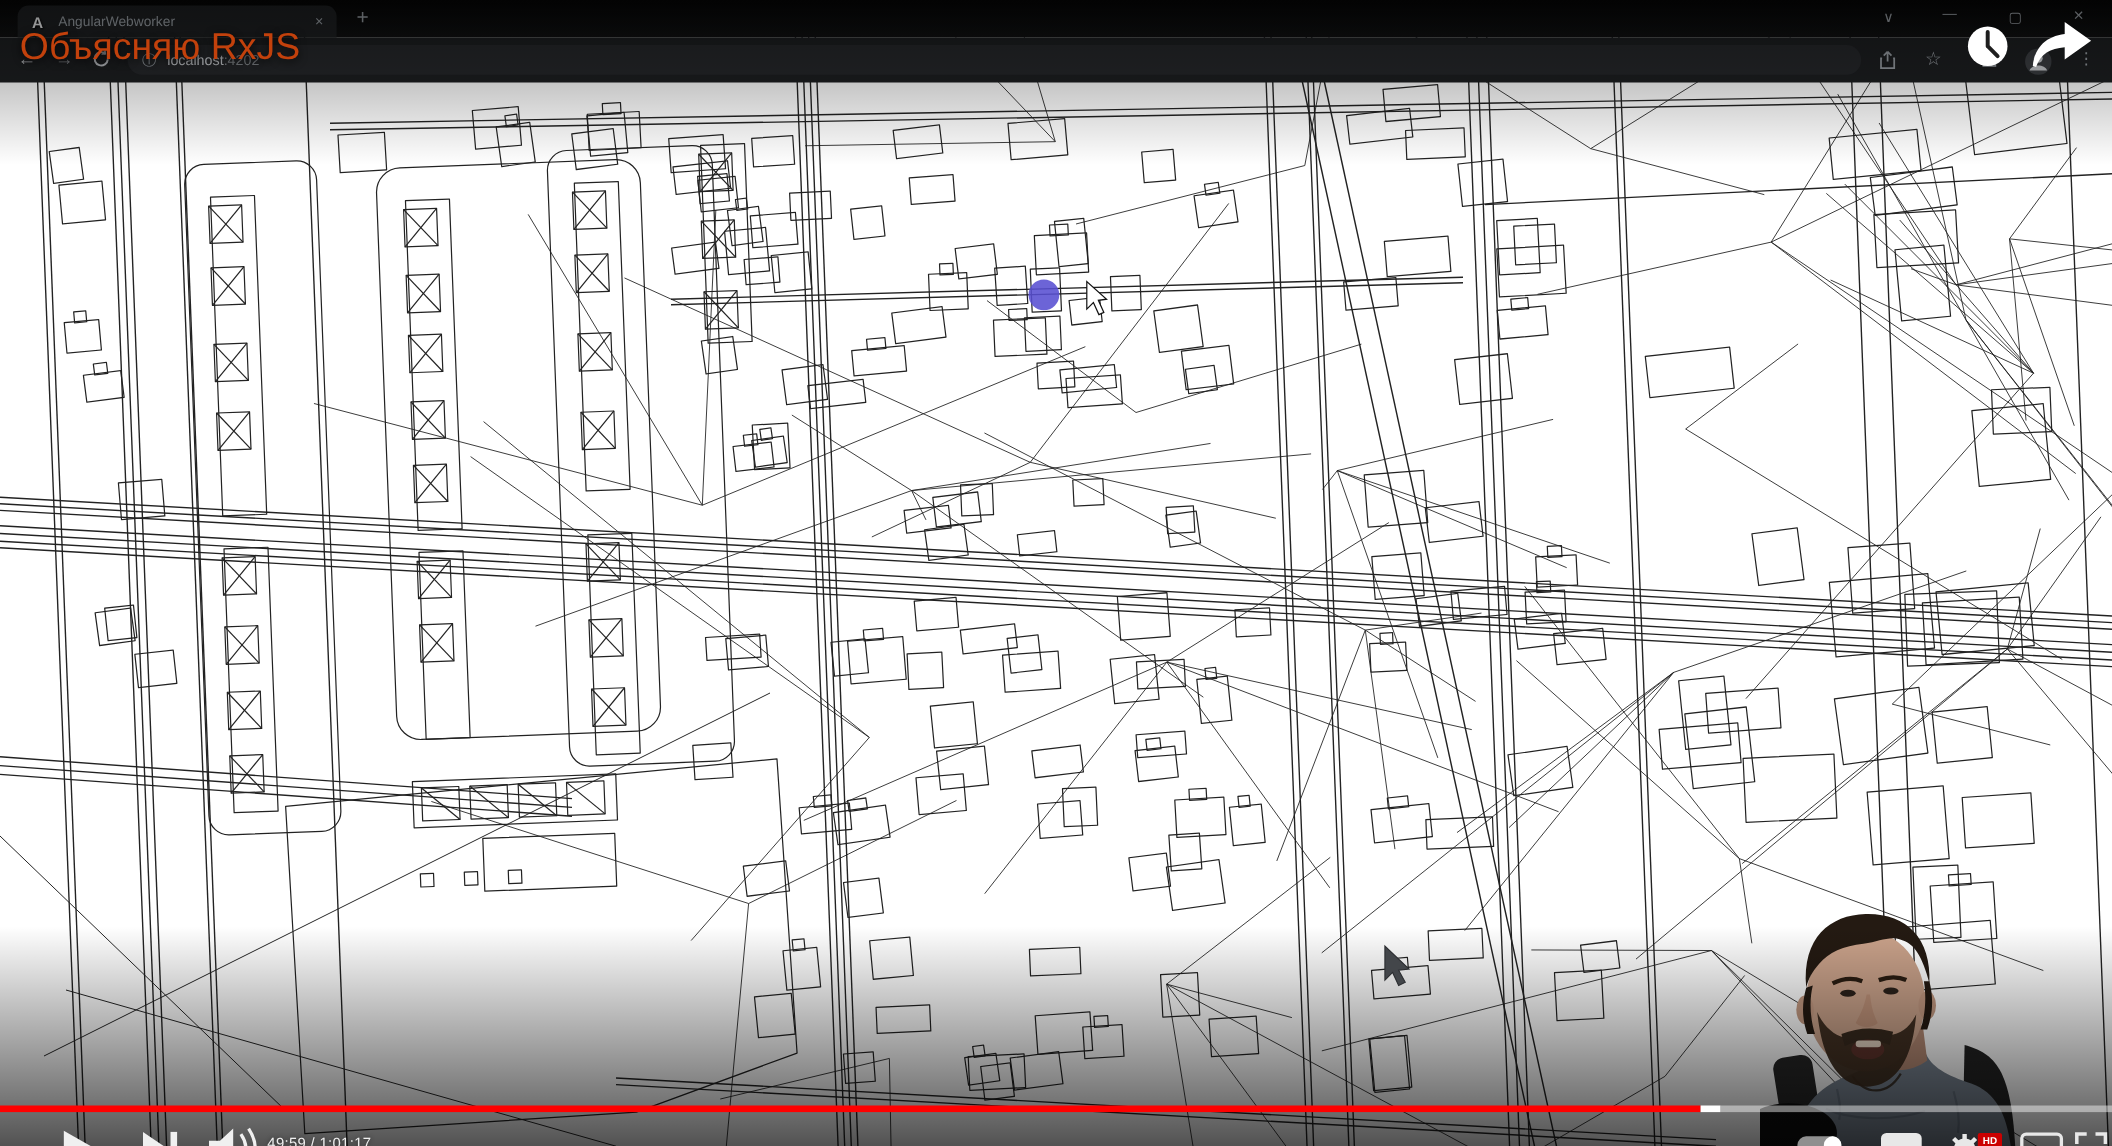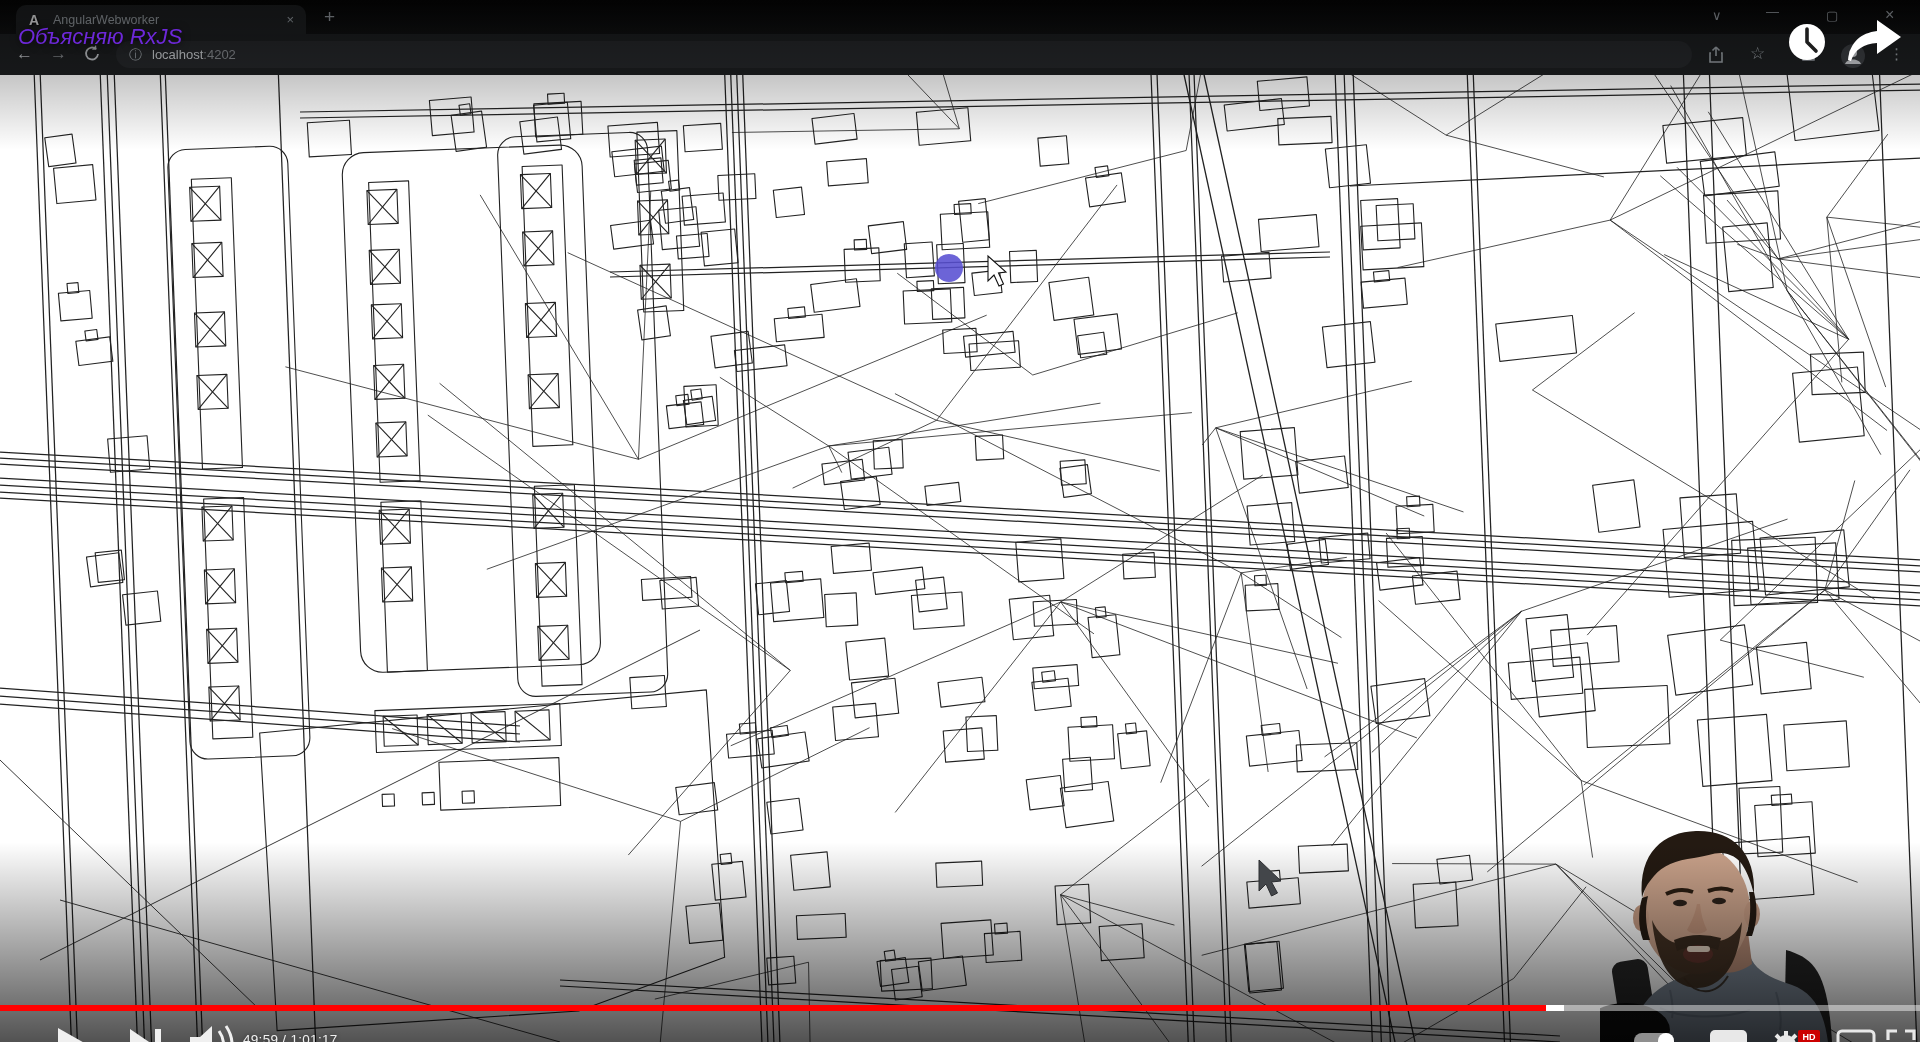--- a/index.html
+++ b/index.html
@@ -25,22 +25,22 @@
   .urlhost{color:#cfd2d6;font-size:13px;margin-left:10px;}
   .urlport{color:#8b8f94;font-size:13px;}
   .tbicon{position:absolute;top:9px;}
   
   #map{position:absolute;left:0;top:0;z-index:1;}
   #webcam{position:absolute;left:1600px;top:812px;z-index:3;}
   .grad-top{position:absolute;left:0;top:0;width:1920px;height:150px;z-index:12;
             background:linear-gradient(rgba(0,0,0,.45),rgba(0,0,0,0));pointer-events:none;}
   .grad-bottom{position:absolute;left:0;top:842px;width:1920px;height:200px;z-index:4;
             background:linear-gradient(rgba(0,0,0,0),rgba(0,0,0,.68));pointer-events:none;}
-  .yt-title{position:absolute;left:18px;top:24px;z-index:14;color:#6d28d9;font-size:22px;
-            text-shadow:0 1px 8px rgba(0,0,0,.8);white-space:nowrap;font-style:italic;}
+  .yt-title{position:absolute;left:18px;top:24px;z-index:14;color:#c2410c;font-size:34px;
+            text-shadow:0 1px 8px rgba(0,0,0,.8);white-space:nowrap;}
   #ytoverlay{position:absolute;left:0;top:0;z-index:15;pointer-events:none;}
   .progress{position:absolute;top:1005px;height:6px;z-index:14;}
   .time-display{position:absolute;left:243px;top:1032px;z-index:14;color:#f0f0f0;
                 font-size:13.5px;letter-spacing:.3px;text-shadow:0 0 4px rgba(0,0,0,.5);}
   .hd-badge{position:absolute;left:1798px;top:1030px;width:22px;height:14px;z-index:16;
             background:#cc0000;color:#fff;font-size:9px;font-weight:bold;border-radius:2px;
             display:flex;align-items:center;justify-content:center;}
 </style>
 </head>
 <body>

